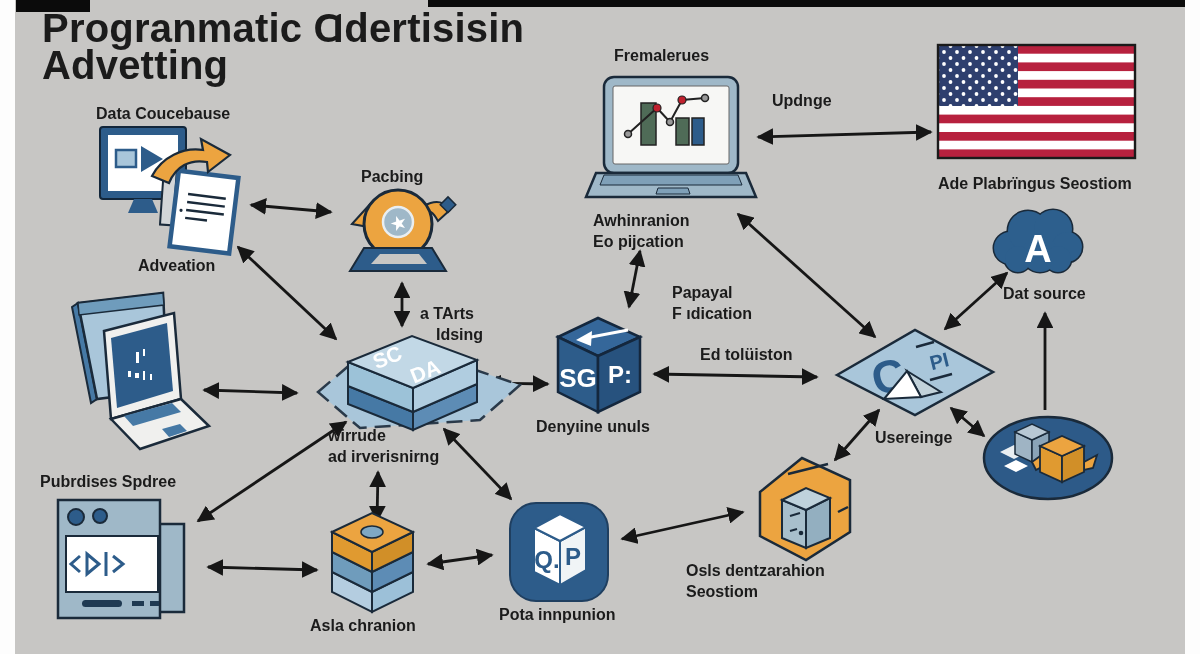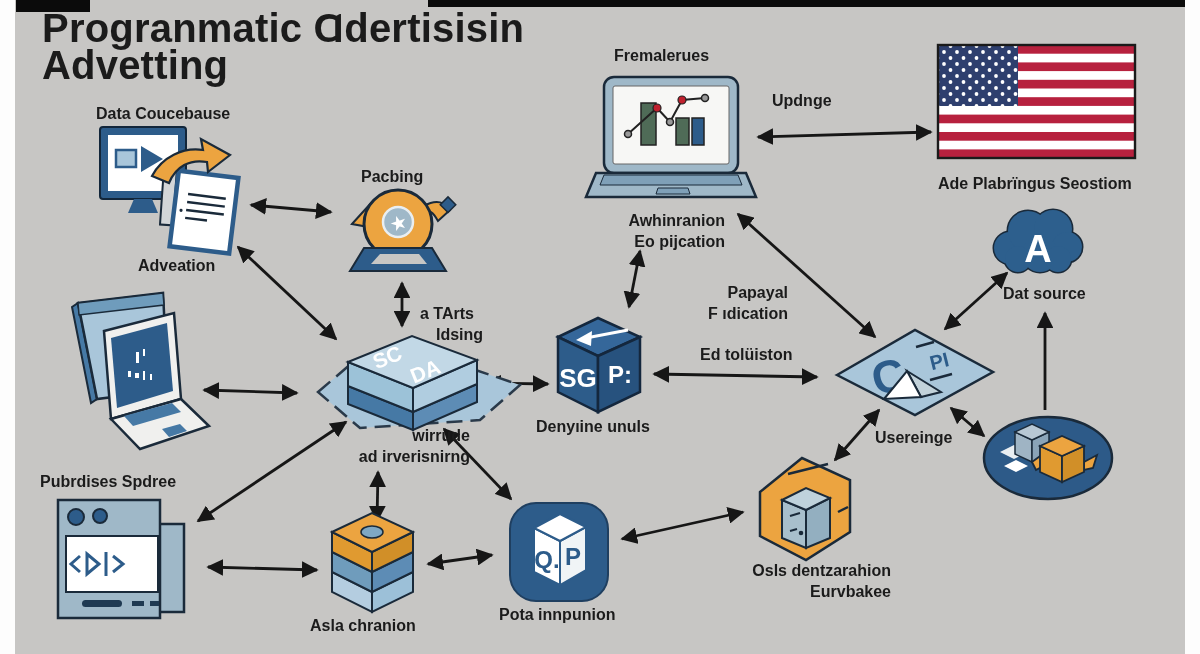--- a/index.html
+++ b/index.html
@@ -2,21 +2,21 @@
 <html><head>
 <meta charset="utf-8">
 <style>
   html,body{margin:0;padding:0}
   body{width:1200px;height:654px;background:#c7c6c4;position:relative;overflow:hidden;
        font-family:"Liberation Sans",sans-serif;color:#1b1b1b}
   .edge{position:absolute;top:0;height:654px;width:15px;background:#fdfdfd}
   .topbar{position:absolute;background:#0b0b0b}
   #canvas{position:absolute;left:0;top:0}
   .label{position:absolute;font-weight:700;font-size:16px;line-height:21px;white-space:nowrap}
-  .label.center{text-align:right}
+  .label.center{text-align:left}
   .label div{white-space:nowrap}
   #title{position:absolute;left:42px;top:10px;font-weight:700;font-size:40px;line-height:37px;letter-spacing:.2px}
   .arr{stroke:#161616;stroke-width:2.8;fill:none}
   text{font-family:"Liberation Sans",sans-serif;font-weight:700}
 </style>
 </head>
 <body>
 
 <div class="edge" style="left:0"></div>
 <div class="edge" style="left:1185px"></div>
@@ -292,20 +292,20 @@
   <div>Papayal</div>
   <div>F ıdication</div>
 </div>
 
 <div class="label" style="left:700px;top:344px">Ed tolüiston</div>
 <div class="label" style="left:875px;top:427px">Usereinge</div>
 
 <div class="label center" style="left:958px;top:503px;width:180px">
 </div>
 
-<div class="label center" style="left:736px;top:560px;width:155px">
+<div class="label center" style="left:686px;top:560px;width:155px">
   <div>Osls dentzarahion</div>
-  <div>Eurvbakee</div>
+  <div>Seostiom</div>
 </div>
 
 <div class="label" style="left:499px;top:604px">Pota innpunion</div>
 <div class="label" style="left:310px;top:615px">Asla chranion</div>
 <div class="label" style="left:40px;top:471px">Pubrdises Spdree</div>
 
 </body></html>

